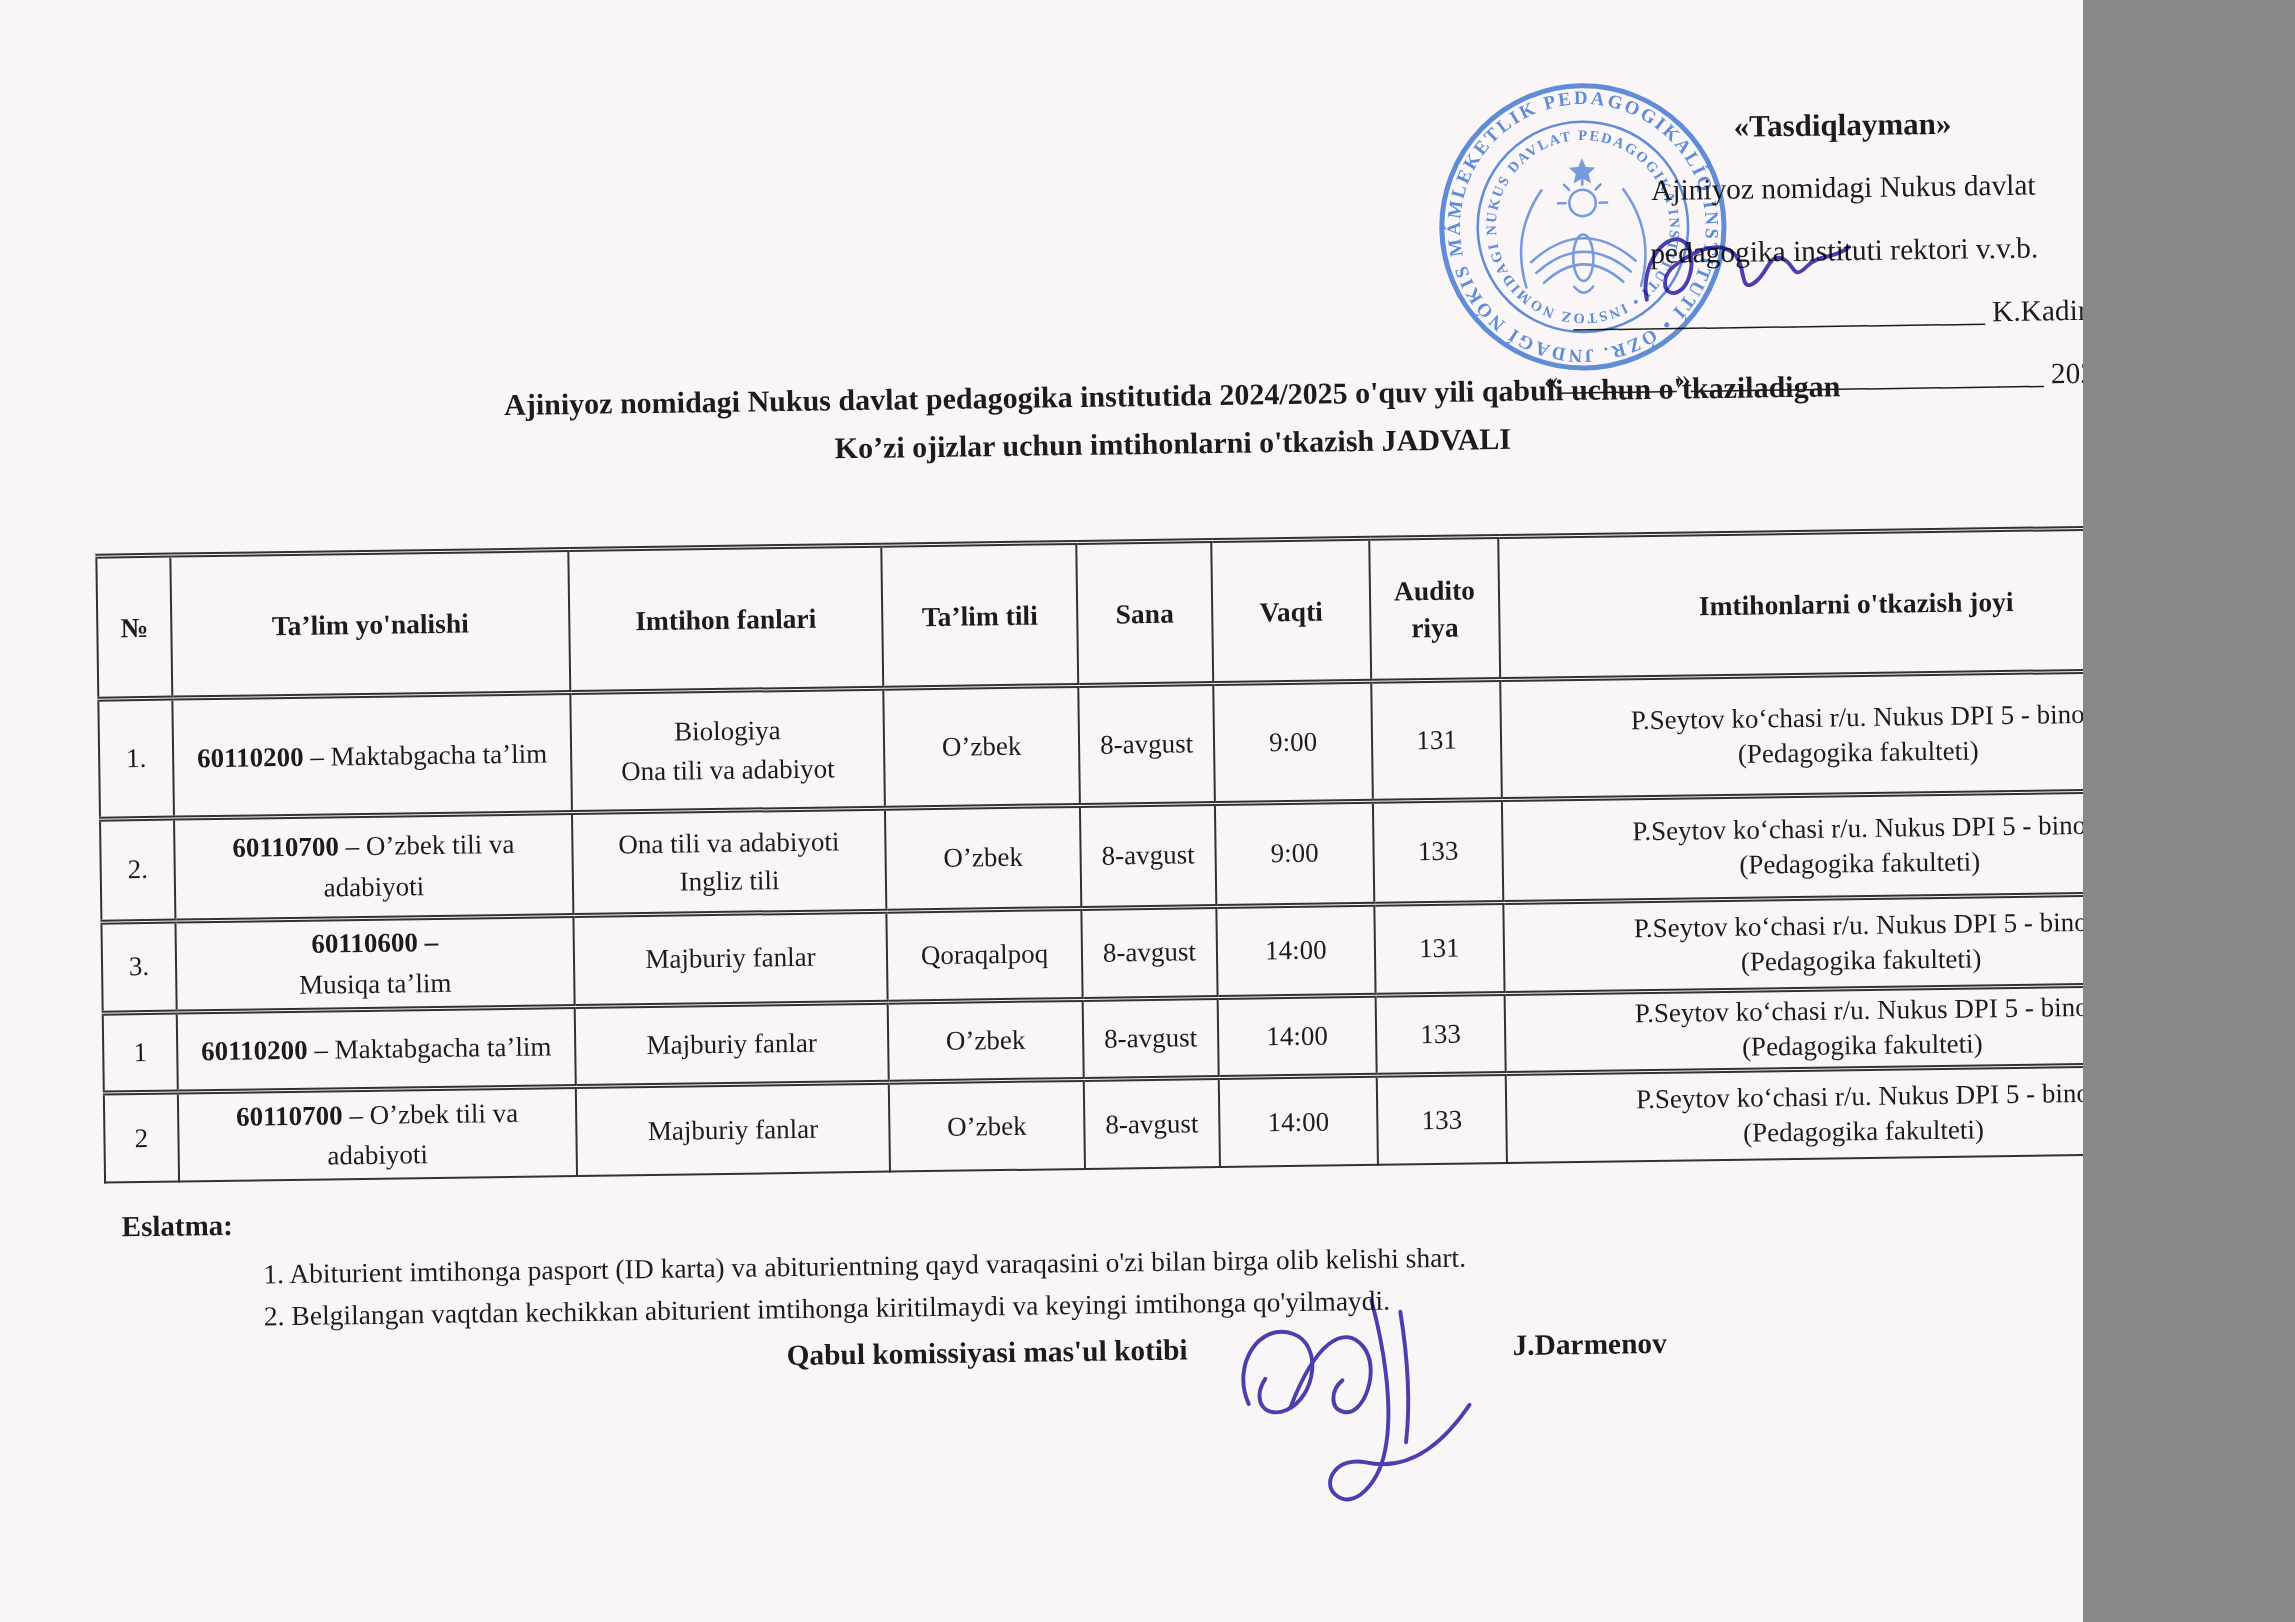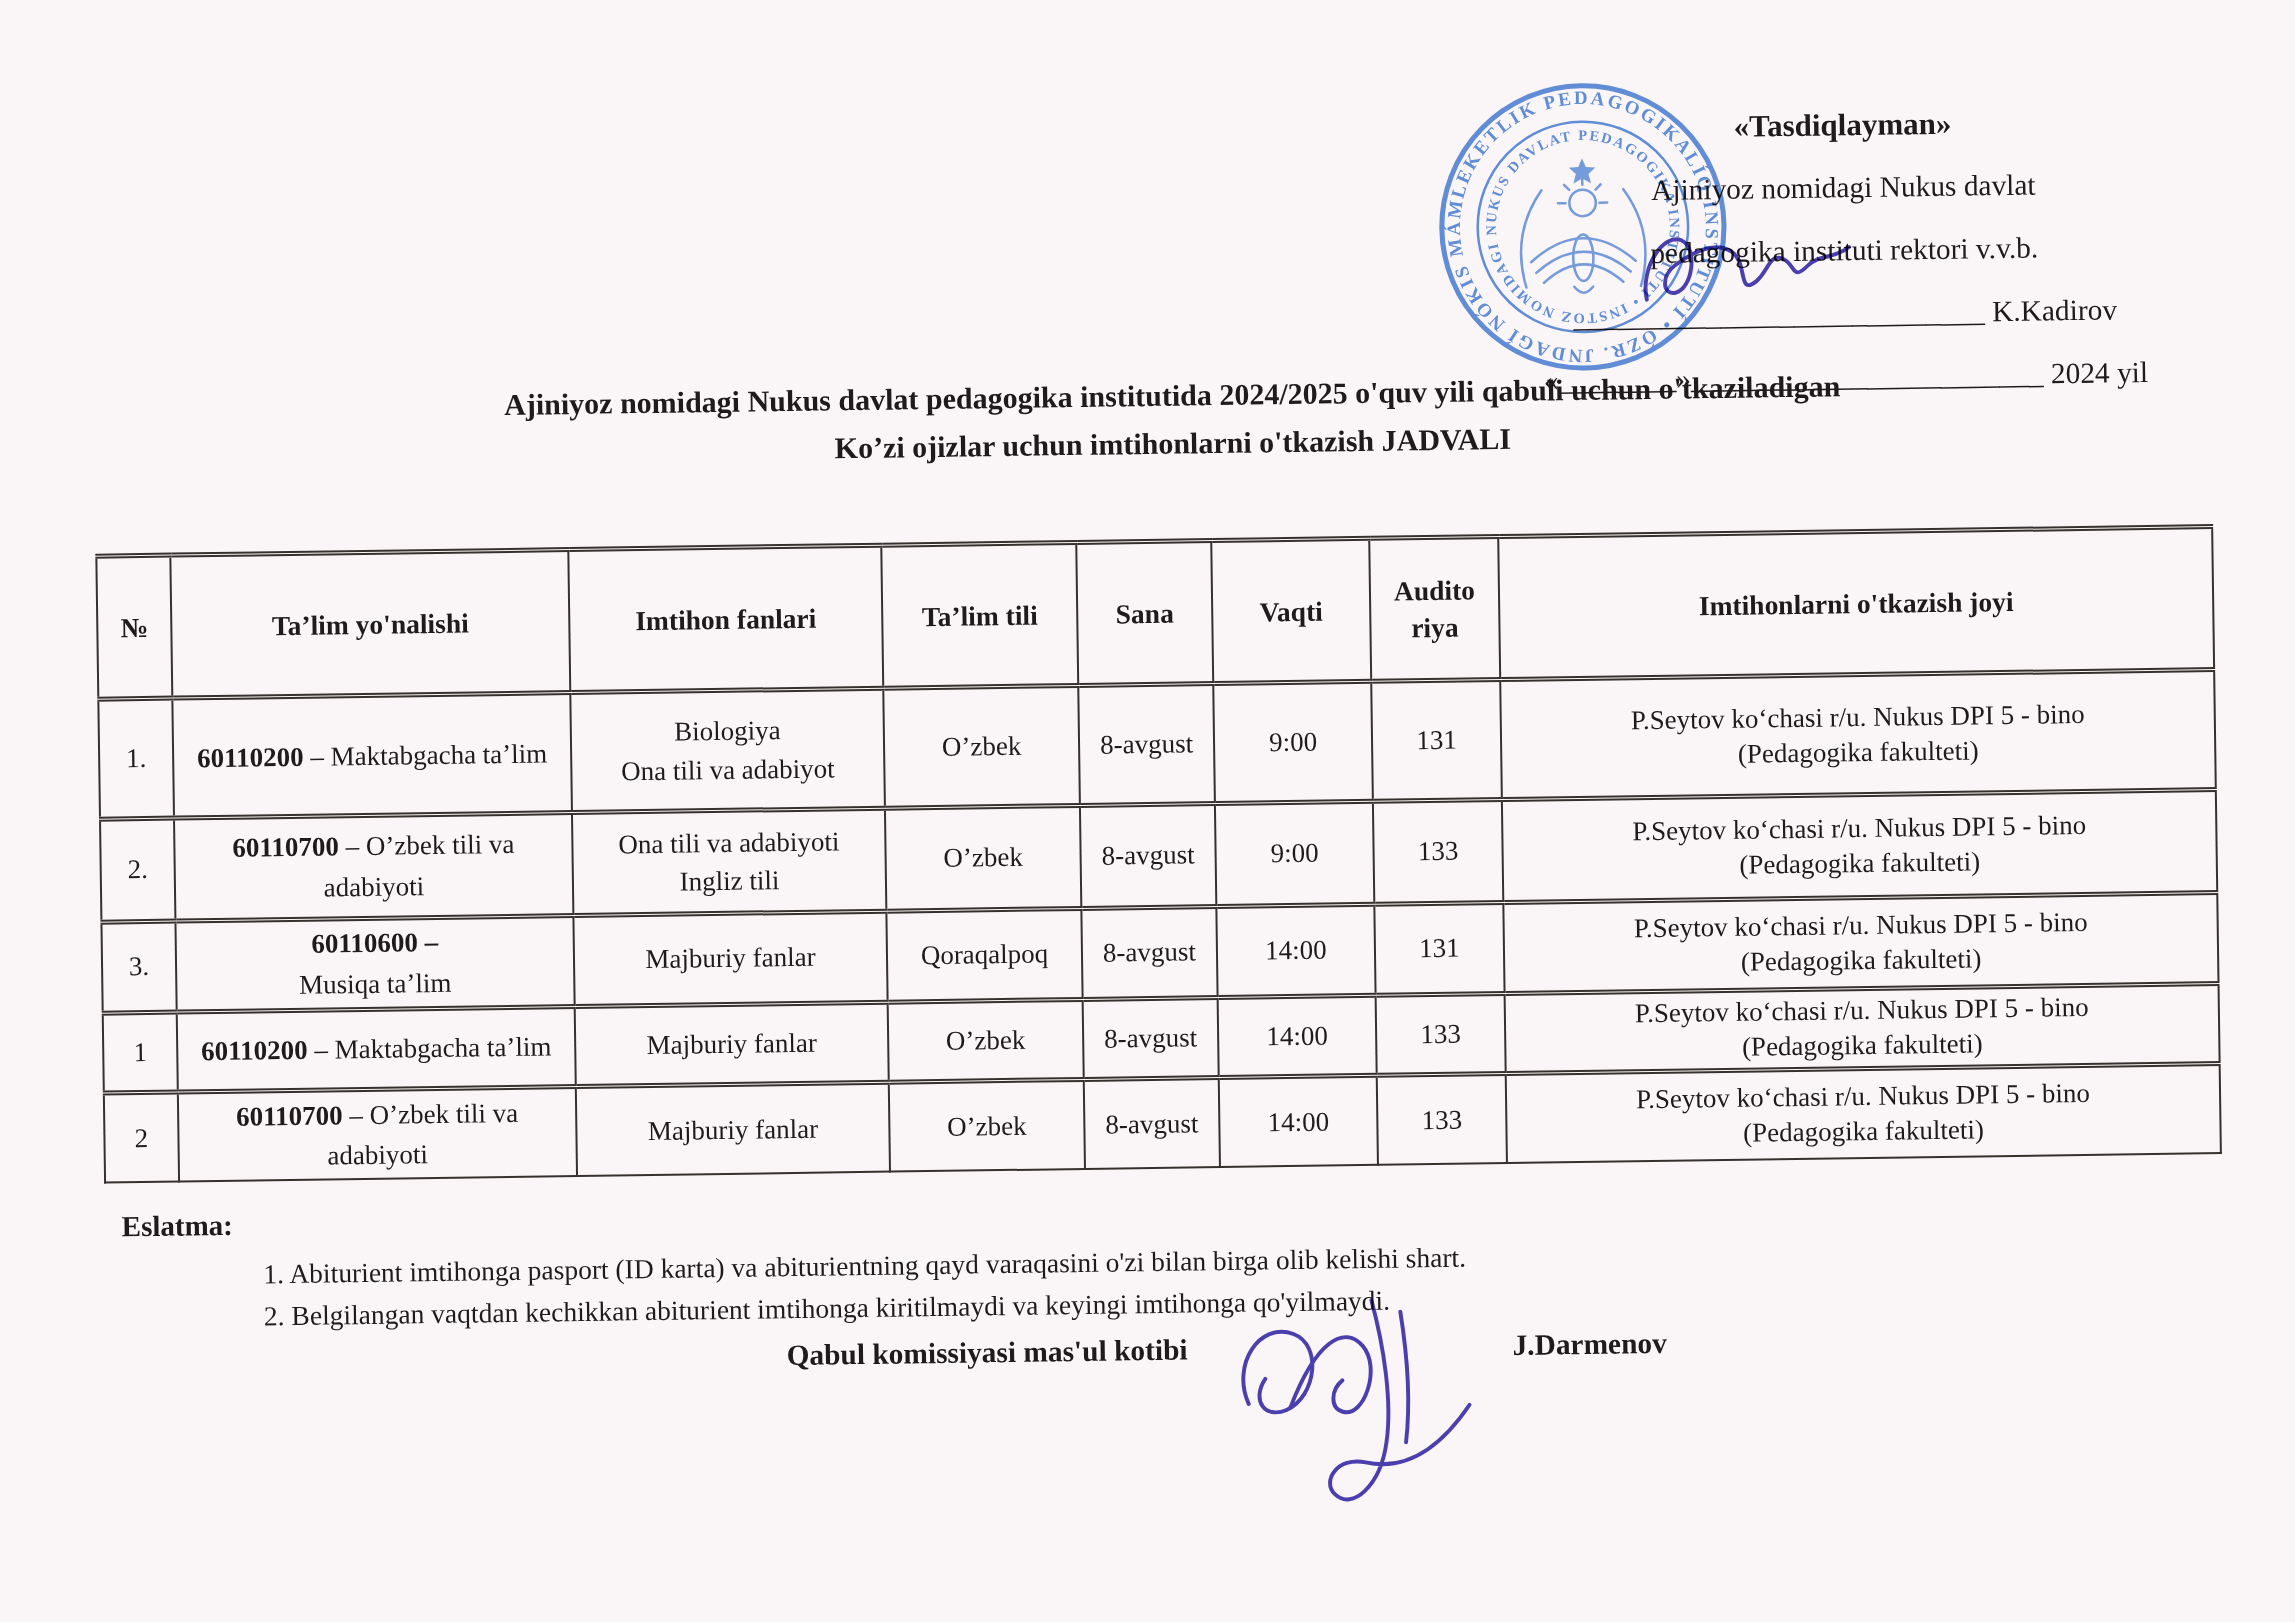--- a/index.html
+++ b/index.html
@@ -1,18 +1,18 @@
 <!DOCTYPE html>
 <html style="font-size:10.5px"><head>
 <meta charset="utf-8">
 <style>
   html,body{margin:0;padding:0;background:#888;}
   .page{
     position:relative;
-    width:2295px;height:1623px;
+    width:2083px;height:1623px;
     background:#faf5f6;
     overflow:hidden;
     font-family:"Liberation Serif","DejaVu Serif",serif;
     color:#1d1b1c;
   }
   .content{position:absolute;inset:0;transform:rotate(-0.8deg);transform-origin:1148px 811px;}
 
   
   .approval{
     position:absolute;left:1466px;top:103px;width:772px;

